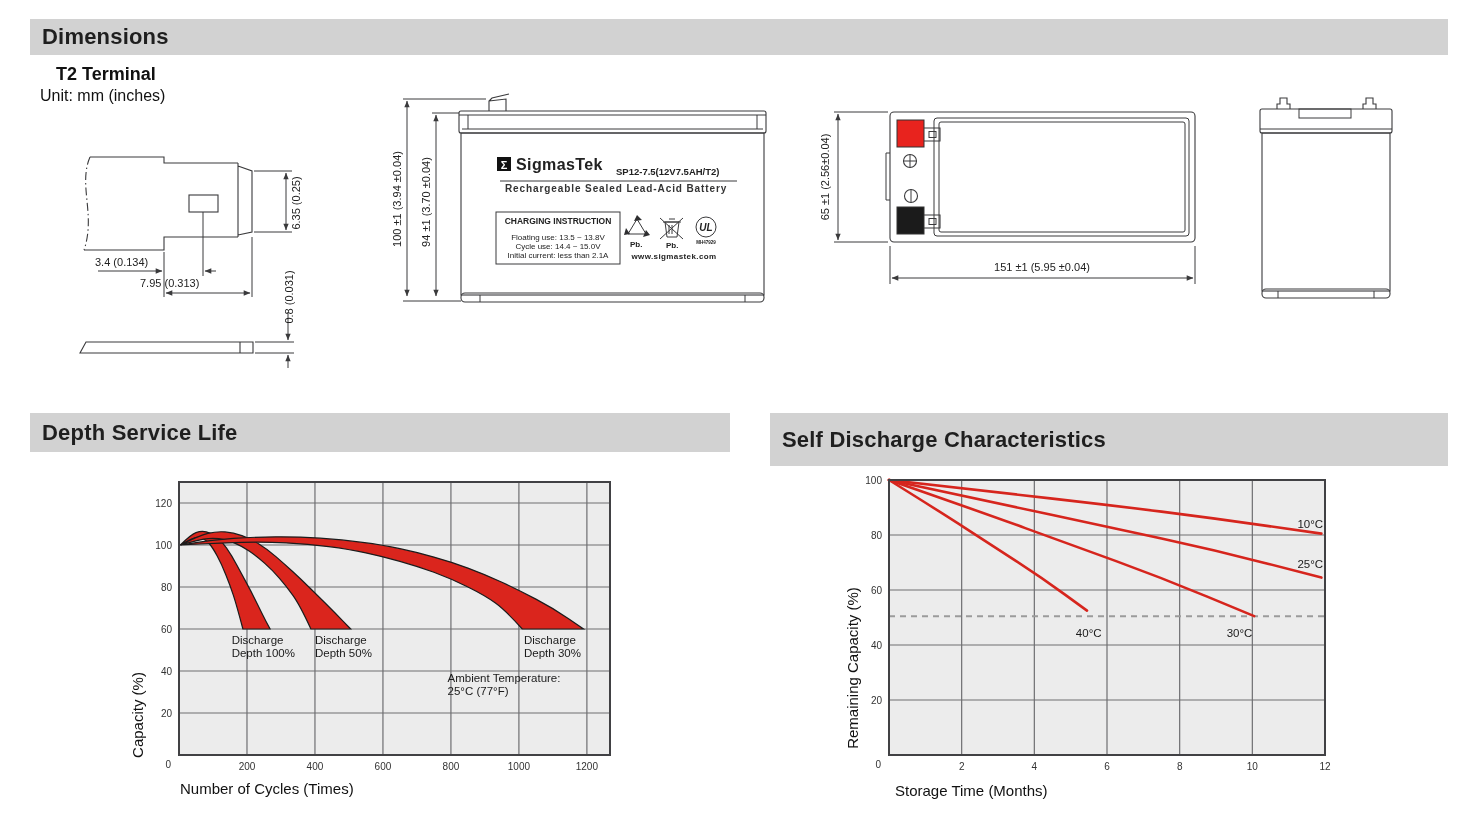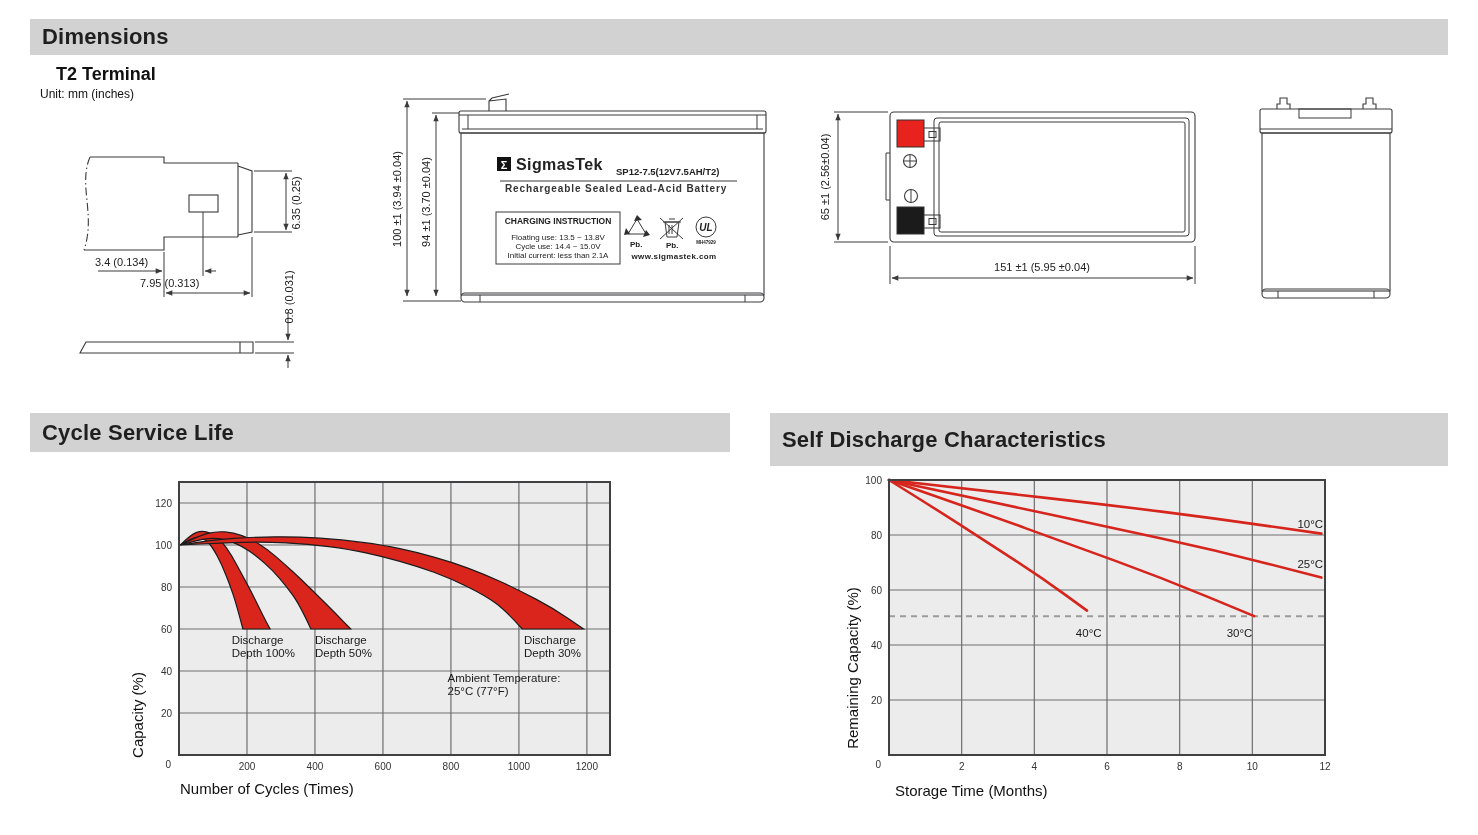--- a/index.html
+++ b/index.html
@@ -4,21 +4,21 @@
 <style>
   html,body{margin:0;padding:0;background:#ffffff;}
   #page{position:relative;width:1478px;height:835px;background:#fff;overflow:hidden;
         font-family:"Liberation Sans","DejaVu Sans",sans-serif;}
   .secbar{position:absolute;background:#d2d2d2;display:flex;align-items:center;}
   .secbar span{font-weight:bold;font-size:22px;color:#1f1f1f;padding-left:12px;letter-spacing:.2px;}
   #bar-dimensions{left:30px;top:19px;width:1418px;height:36px;}
   #bar-cycle{left:30px;top:413px;width:700px;height:39px;}
   #bar-self{left:770px;top:413px;width:678px;height:53px;}
   #t2-title{position:absolute;left:40px;top:64px;font-size:18px;font-weight:bold;color:#111;margin-left:16px;}
-  #t2-unit{position:absolute;left:40px;top:87px;font-size:12px;color:#111;}
+  #t2-unit{position:absolute;left:40px;top:87px;font-size:16px;color:#111;}
   svg{position:absolute;left:0;top:0;}
   #drawings{left:0;top:0;}
   #cycleChart{left:30px;top:460px;}
   #selfChart{left:770px;top:460px;}
   .dln{stroke:#3a3a3c;stroke-width:1.1;fill:none;}
   .dthin{stroke:#3a3a3c;stroke-width:1;fill:none;}
   .dim{font-size:11px;fill:#222;}
   .tick{font-size:10px;fill:#333;}
   .ann{font-size:11.5px;fill:#1a1a1a;}
   .axis{font-size:15px;fill:#111;}
@@ -158,21 +158,21 @@
       <rect class="dln" x="1260" y="109" width="132" height="24" rx="2"></rect>
       <path class="dthin" d="M1260,129 H1392"></path>
       <rect class="dthin" x="1299" y="109" width="52" height="9"></rect>
       <rect class="dln" x="1262" y="133" width="128" height="158"></rect>
       <rect class="dln" x="1262" y="289" width="128" height="9" rx="4"></rect>
       <path class="dthin" d="M1278,291 V298 M1374,291 V298"></path>
     </g>
   </svg>
 
   <div class="secbar" id="bar-cycle">
-    <span>Cycle Service Life</span>
+    <span>Depth Service Life</span>
   </div>
   <div class="secbar" id="bar-self">
     <span>Self Discharge Characteristics</span>
   </div>
 
   <svg id="cycleChart" width="700" height="360" viewBox="0 0 700 360">
     <text class="axis" x="150" y="334">Number of Cycles (Times)</text>
     <text class="axis" transform="translate(113,255) rotate(-90)" text-anchor="middle">Capacity (%)</text>
   <rect x="149" y="22" width="431" height="273" fill="#ececec"></rect>
       <line x1="216.98107255520506" y1="22" x2="216.98107255520506" y2="295" stroke="#6e6e71" stroke-width="1.2"></line>

